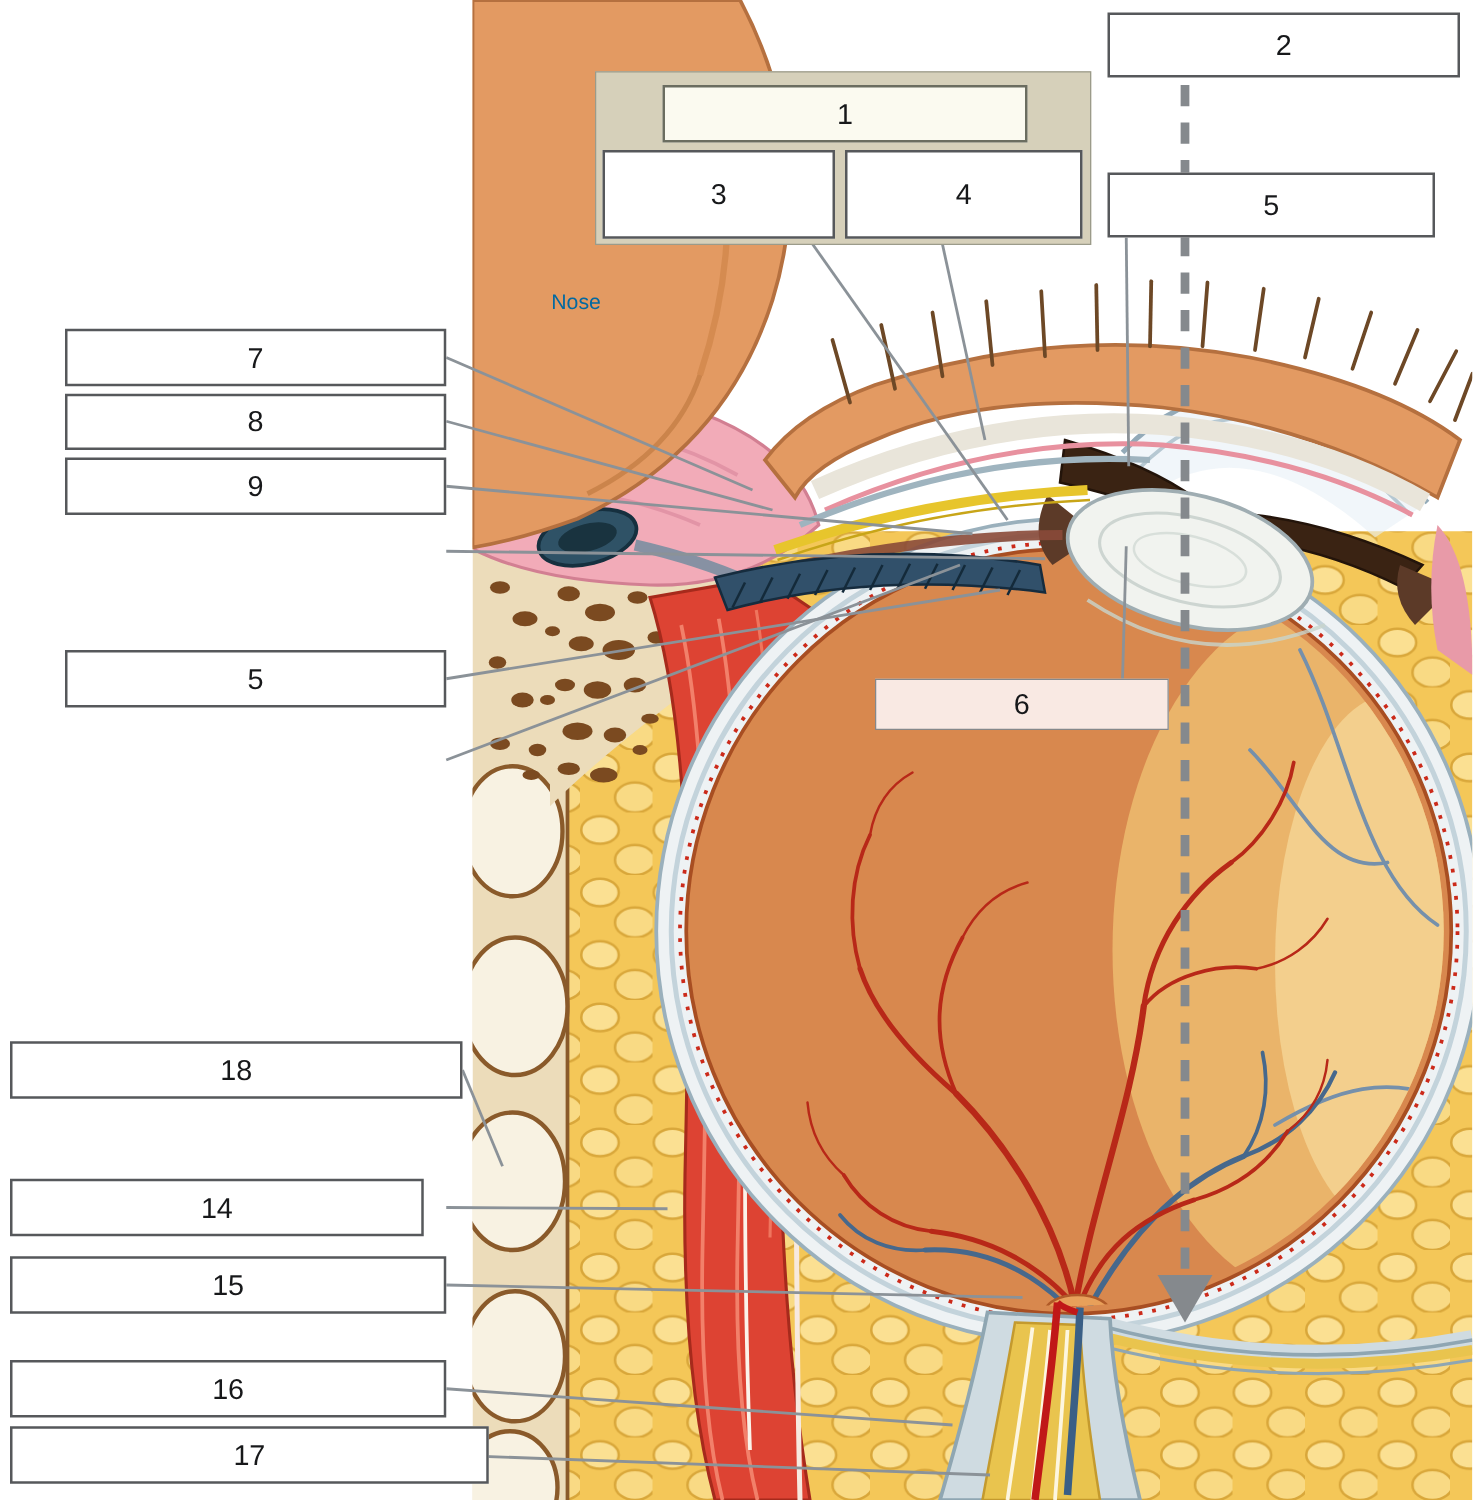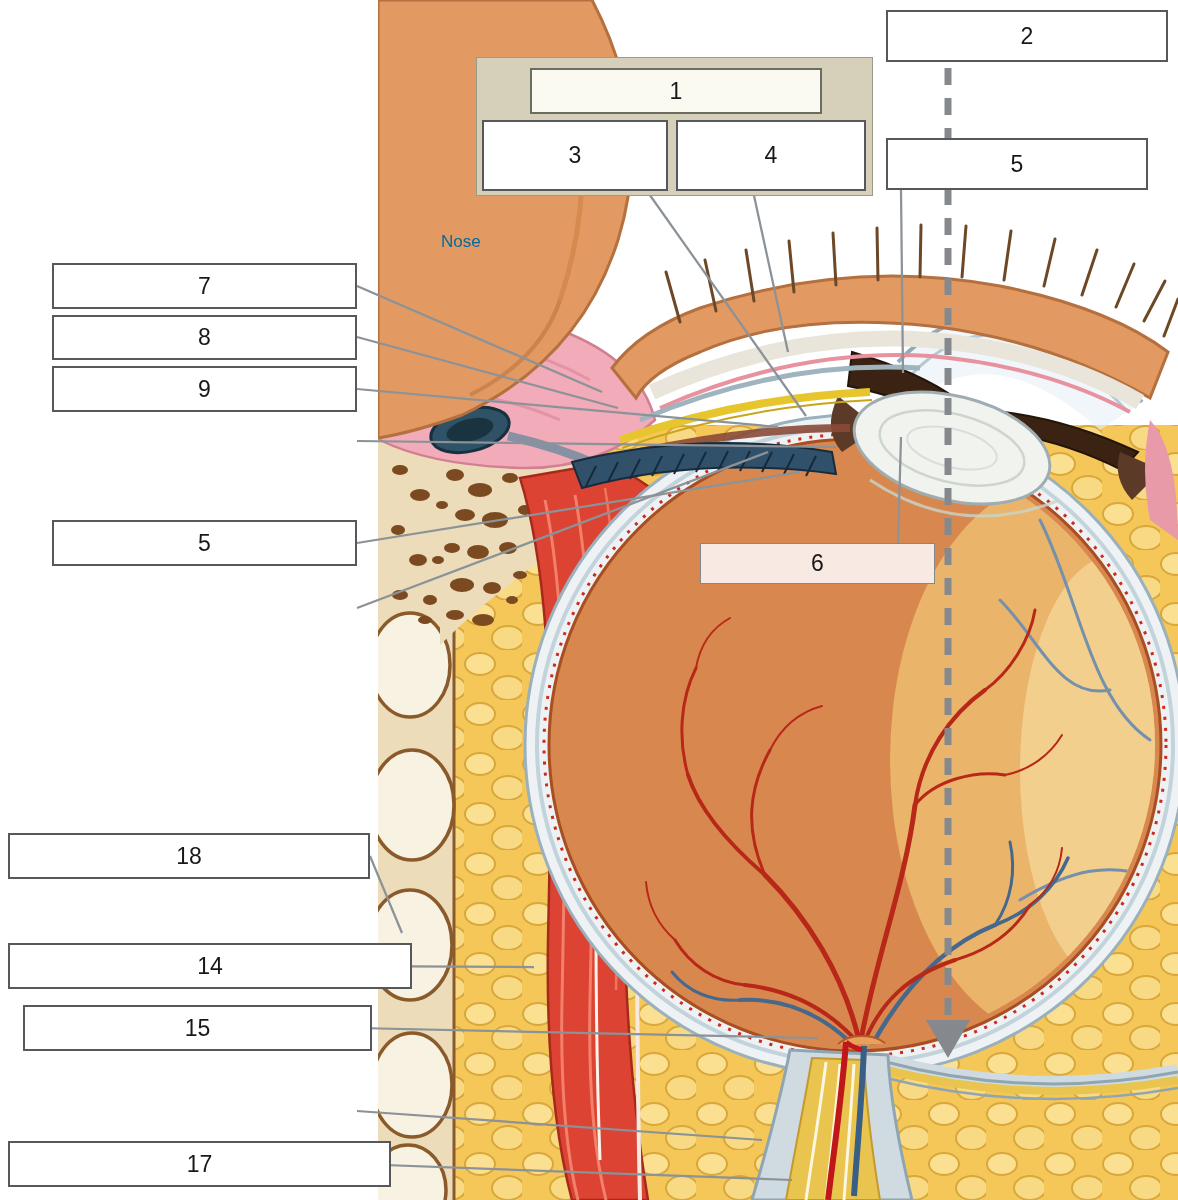--- a/index.html
+++ b/index.html
@@ -271,25 +271,28 @@
     <span>5</span>
   </div>
 
   <div class="lbox pink" style="left:700px;top:543px;width:235px;height:41px">
     <span>6</span>
   </div>
 
   <div class="lbox" style="left:8px;top:833px;width:362px;height:46px">
     <span>18</span>
   </div>
-  <div class="lbox" style="left:8px;top:943px;width:404px;height:46px">
+  <div class="lbox" style="left:8px;top:943px;width:331px;height:46px">
     <span>14</span>
   </div>
-  <div class="lbox" style="left:23px;top:1005px;width:349px;height:46px">
+  <div class="lbox" style="left:8px;top:1005px;width:349px;height:46px">
     <span>15</span>
+  </div>
+  <div class="lbox" style="left:8px;top:1088px;width:349px;height:46px">
+    <span>16</span>
   </div>
   <div class="lbox" style="left:8px;top:1141px;width:383px;height:46px">
     <span>17</span>
   </div>
 
   <div class="nose">Nose</div>
 
 </div>
 
 </body></html>

